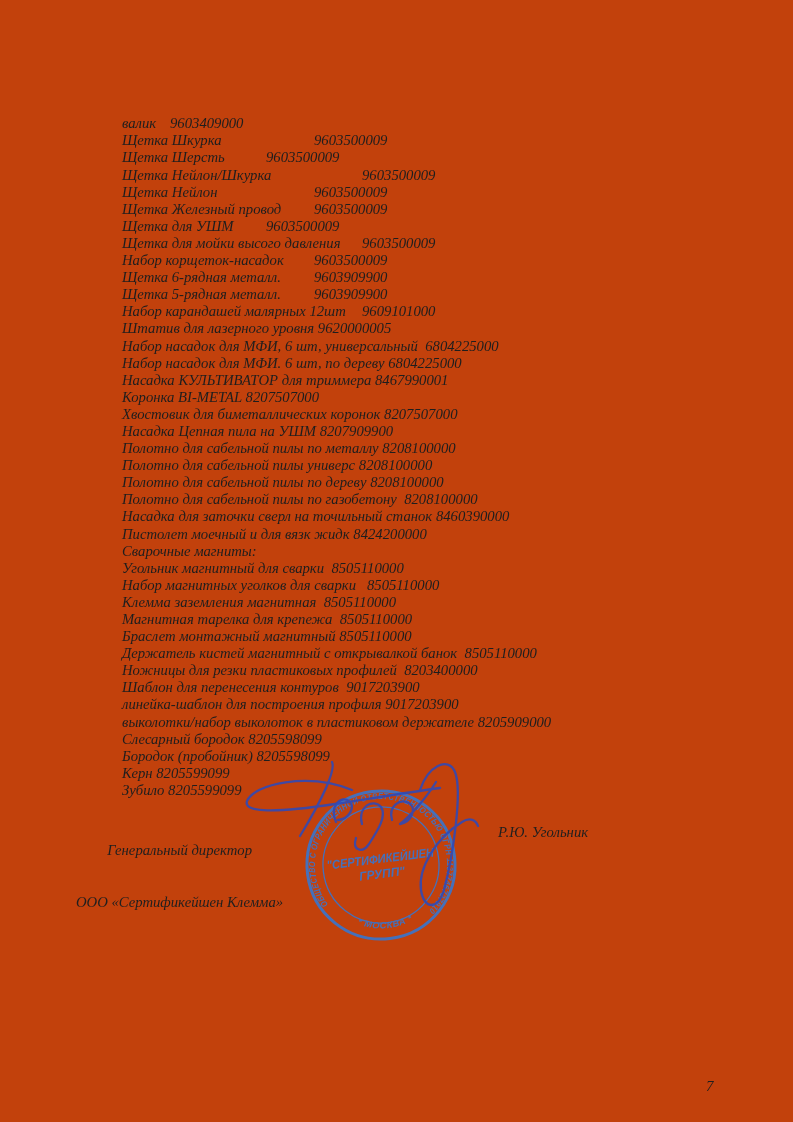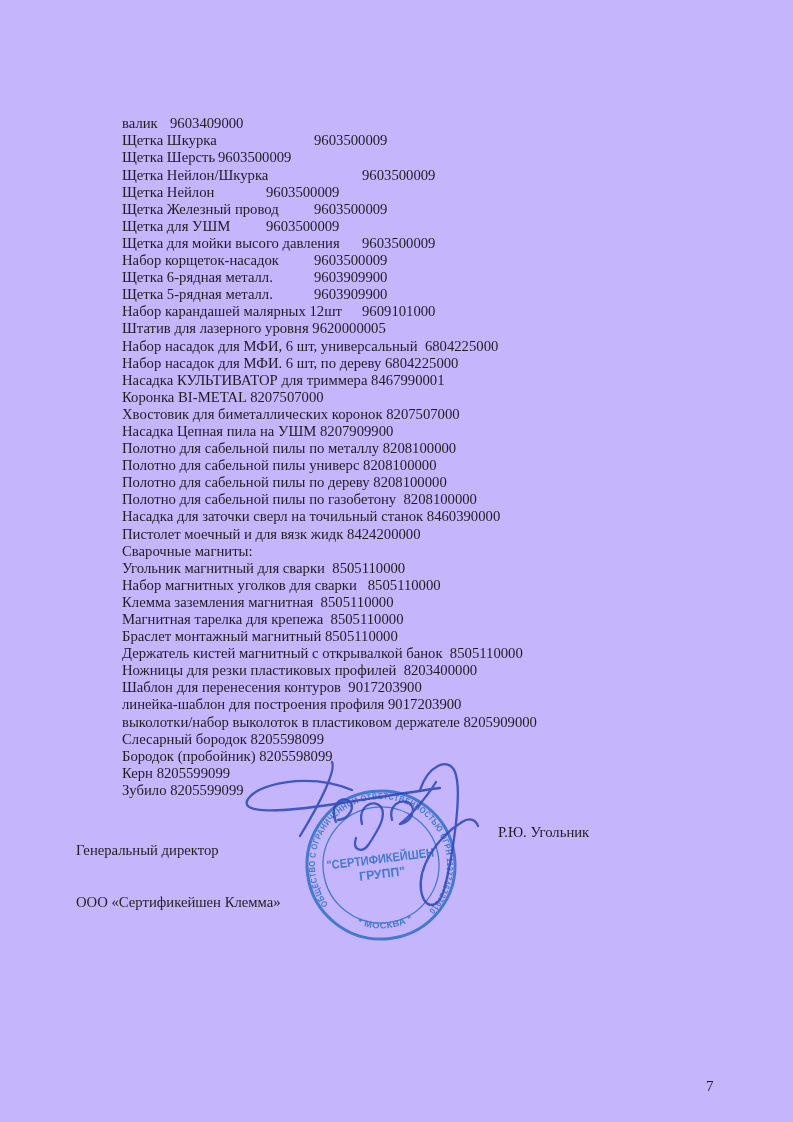--- a/index.html
+++ b/index.html
@@ -1,32 +1,32 @@
 <!DOCTYPE html>
 <html><head>
 <meta charset="utf-8">
 <style>
   html,body { margin:0; padding:0; background:#ffffff; }
   body {
     width:793px; height:1122px; position:relative; overflow:hidden;
     font-family:"Liberation Serif", serif; color:#1f1f1f;
   }
-  .page { position:absolute; inset:0; background:#c4b5fd; }
+  .page { position:absolute; inset:0; background:#c2410c;font-style:italic; }
 
   .doc-lines {
     position:absolute; left:122px; top:64px; width:660px;
     font-size:14.7px; line-height:17.1px;
     white-space:pre; tab-size:48px; -moz-tab-size:6;
     color:#1e1e1e;
   }
   .doc-line { height:17.1px; }
 
   .sig-titles {
     position:absolute; left:76px; top:808px;
-    font-size:14.7px; line-height:17.2px; white-space:pre;
+    font-size:14.7px; line-height:17.2px; white-space:pre;text-align:center;
   }
   .signer {
     position:absolute; left:498px; top:824px;
     font-size:14.7px; white-space:pre;
   }
 
   .stamp {
     position:absolute; left:294px; top:778px; width:174px; height:174px;
     transform:rotate(-7deg); opacity:0.92;
   }

